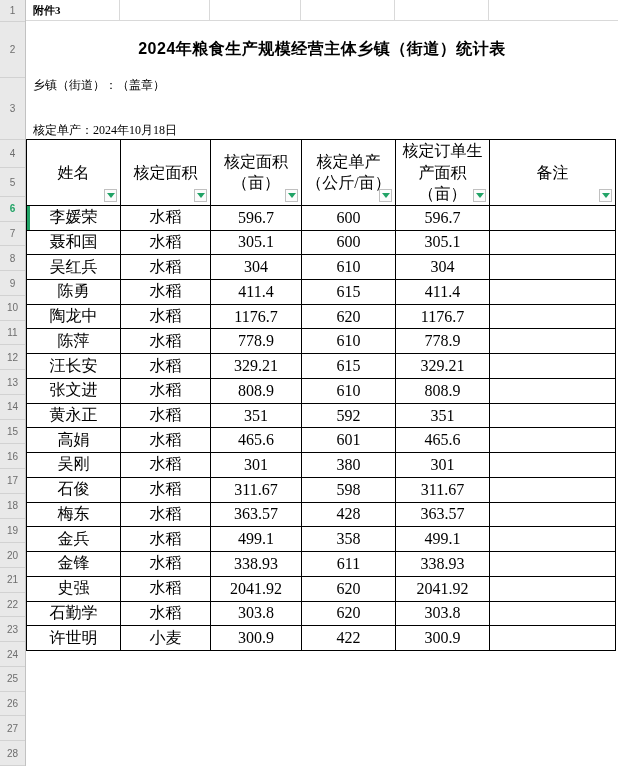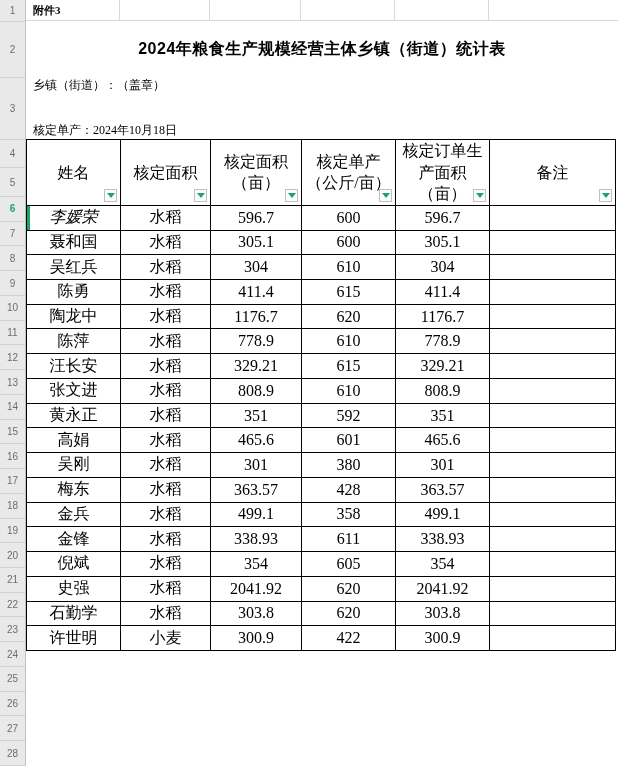--- a/index.html
+++ b/index.html
@@ -78,21 +78,21 @@
     border:1px solid #c0c0c0;
     display:flex; align-items:center; justify-content:center;
     cursor:pointer;
   }
   .filter-tri {
     width:0; height:0;
     border-left:4px solid transparent;
     border-right:4px solid transparent;
     border-top:5px solid #21a366;
   }
-  tr.active td:first-child { box-shadow:inset 3px 0 0 0 #21a366;font-style:italic; }
+  tr.active td:first-child { box-shadow:inset 3px 0 0 0 #21a366; }
 </style>
 </head>
 <body>
 
 <div class="app">
 
   <div class="gutter">
     <div class="gcell g1">1</div>
     <div class="gcell g2">2</div>
     <div class="gcell g3">3</div>
@@ -266,20 +266,28 @@
 
   <tr>
     <td>吴刚</td>
     <td>水稻</td>
     <td>301</td>
     <td>380</td>
     <td>301</td>
     <td></td>
   </tr>
 
+  <tr>
+    <td>石俊</td>
+    <td>水稻</td>
+    <td>311.67</td>
+    <td>598</td>
+    <td>311.67</td>
+    <td></td>
+  </tr>
 
 
   <tr>
     <td>梅东</td>
     <td>水稻</td>
     <td>363.57</td>
     <td>428</td>
     <td>363.57</td>
     <td></td>
   </tr>
@@ -297,28 +305,20 @@
     <td>金锋</td>
     <td>水稻</td>
     <td>338.93</td>
     <td>611</td>
     <td>338.93</td>
     <td></td>
   </tr>
 
 
 
-  <tr>
-    <td>倪斌</td>
-    <td>水稻</td>
-    <td>354</td>
-    <td>605</td>
-    <td>354</td>
-    <td></td>
-  </tr>
 
   <tr>
     <td>史强</td>
     <td>水稻</td>
     <td>2041.92</td>
     <td>620</td>
     <td>2041.92</td>
     <td></td>
   </tr>
 

